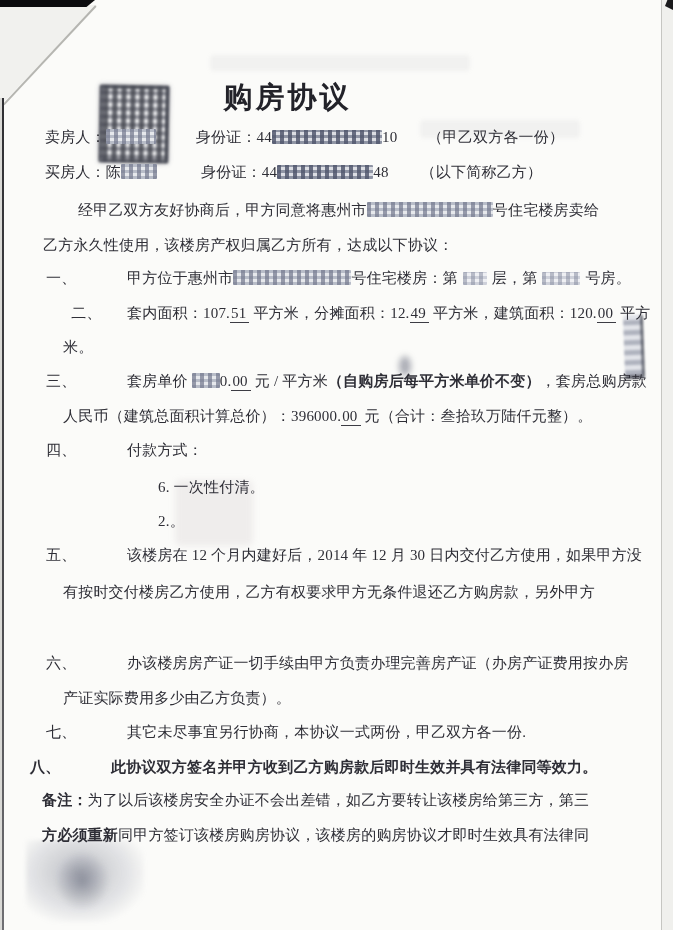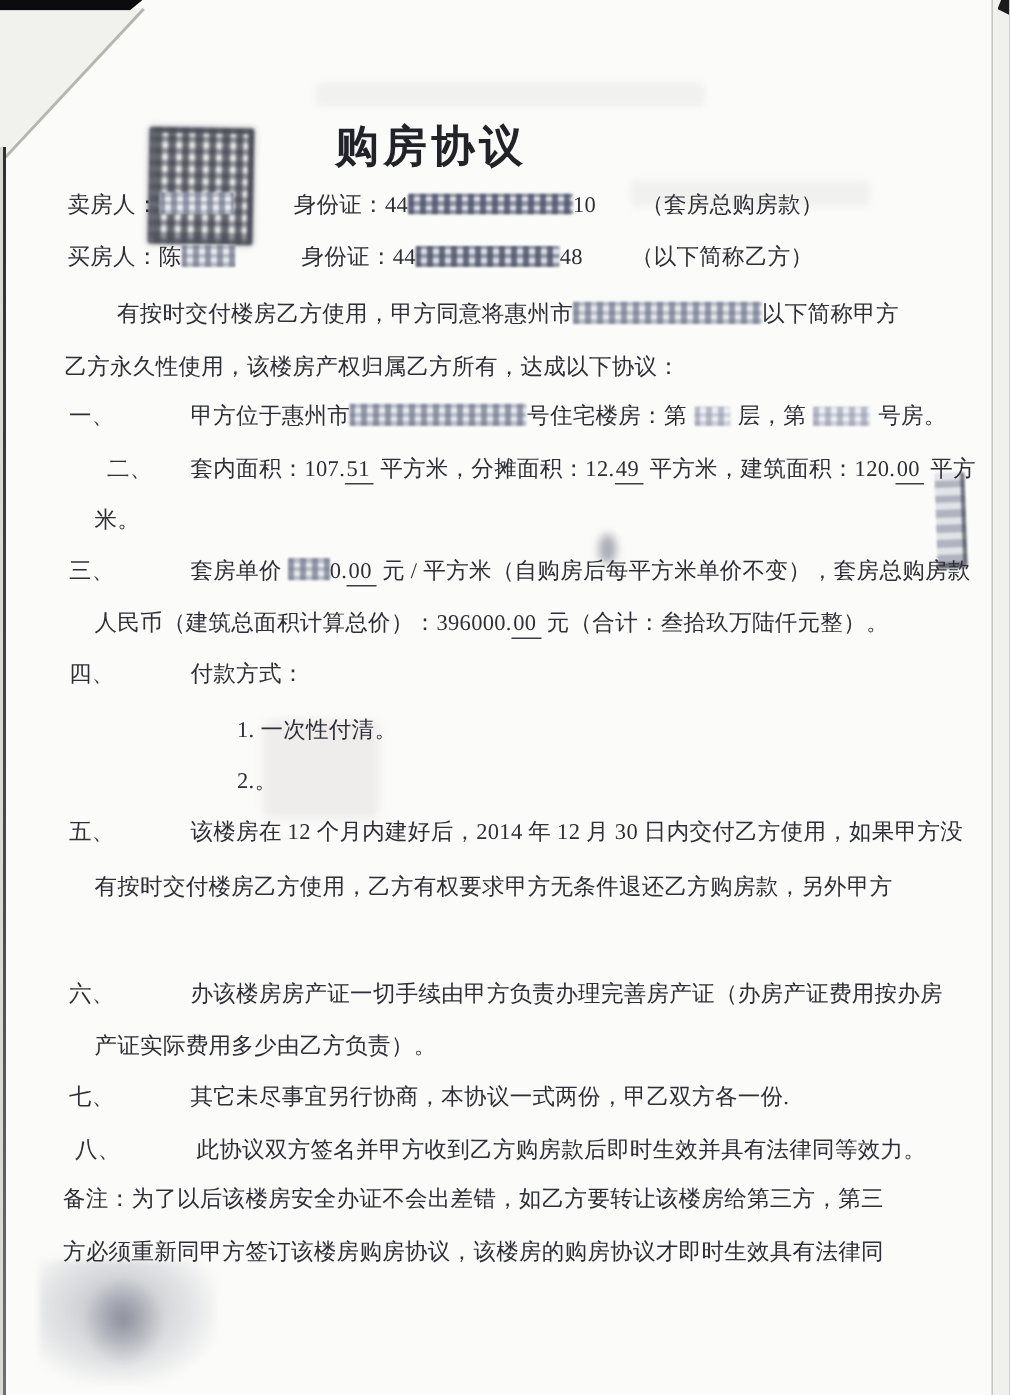--- a/index.html
+++ b/index.html
@@ -9,21 +9,21 @@
     font-family:"Liberation Serif","DejaVu Serif",serif;
     color:#2e2e36;
   }
   .title{
     position:absolute;left:0;top:78px;width:575px;text-align:center;
     font-size:29px;font-weight:bold;letter-spacing:3px;color:#222229;
   }
   .ln{position:absolute;white-space:nowrap;font-size:15px;letter-spacing:.2px;line-height:22px;}
   .lab{display:inline-block;}
   .sp{display:inline-block;}
-  .b{font-weight:normal;}
+  .b{font-weight:bold;}
   .u{border-bottom:1.4px solid #3c3c44;padding:0 3px 1px 1px;}
   .pix{
     display:inline-block;height:15px;vertical-align:-2px;border-radius:1px;
     filter:blur(.7px);
     background-image:
       repeating-linear-gradient(90deg, rgba(123,128,148,.75) 0 4px, rgba(255,255,255,.15) 4px 8px),
       repeating-linear-gradient(0deg, rgba(154,160,176,.7) 0 3px, rgba(255,255,255,.3) 3px 6px),
       linear-gradient(#d6d9e0,#d6d9e0);
   }
   .pix.dark{
@@ -100,34 +100,34 @@
   <div class="smudge-sm"></div>
   <div class="ghost-stamp"></div>
   <div class="smudge-bl"></div>
   <div class="smudge-bl-core"></div>
   <div class="edge-mark"></div>
 
   <div class="title">购房协议</div>
 
   <div class="stamp"></div>
 
-  <div class="ln" style="left:45px;top:126px;"><span>卖房人：</span><span class="pix" style="width: 50px;"></span><span class="sp" style="width: 40px;"></span><span>身份证：44</span><span class="pix dark" style="width: 110px;"></span><span>10</span><span class="sp" style="width: 30px;"></span><span>（套房总购房款）</span></div>
+  <div class="ln" style="left:45px;top:126px;"><span>卖房人：</span><span class="pix" style="width: 50px;"></span><span class="sp" style="width: 40px;"></span><span>身份证：44</span><span class="pix dark" style="width: 110px;"></span><span>10</span><span class="sp" style="width: 30px;"></span><span>（甲乙双方各一份）</span></div>
   <div class="ln" style="left:45px;top:161px;"><span>买房人：陈</span><span class="pix" style="width: 36px;"></span><span class="sp" style="width: 44px;"></span><span>身份证：44</span><span class="pix dark" style="width: 96px;"></span><span>48</span><span class="sp" style="width: 32px;"></span><span>（以下简称乙方）</span></div>
-  <div class="ln" style="left:78px;top:199px;"><span>有按时交付楼房乙方使用，甲方同意将惠州市</span><span class="pix" style="width: 126px;"></span><span>以下简称甲方</span></div>
+  <div class="ln" style="left:78px;top:199px;"><span>经甲乙双方友好协商后，甲方同意将惠州市</span><span class="pix" style="width: 126px;"></span><span>号住宅楼房卖给</span></div>
   <div class="ln" style="left:43px;top:234px;"><span>乙方永久性使用，该楼房产权归属乙方所有，达成以下协议：</span></div>
   <div class="ln" style="left:46px;top:267px;"><span class="lab" style="width: 81px;">一、</span><span>甲方位于惠州市</span><span class="pix" style="width: 118px;"></span><span>号住宅楼房：第</span><span class="sp" style="width: 5px;"></span><span class="pix light" style="width: 24px;"></span><span class="sp" style="width: 5px;"></span><span>层，第</span><span class="sp" style="width: 5px;"></span><span class="pix light" style="width: 38px;"></span><span class="sp" style="width: 5px;"></span><span>号房。</span></div>
   <div class="ln" style="left:46px;top:302px;text-align:center;"><span class="lab" style="width: 81px;">二、</span><span>套内面积：107.</span><span class="u">51</span><span> 平方米，分摊面积：12.</span><span class="u">49</span><span> 平方米，建筑面积：120.</span><span class="u">00</span><span> 平方</span></div>
   <div class="ln" style="left:63px;top:336px;"><span>米。</span></div>
   <div class="ln" style="left:46px;top:370px;"><span class="lab" style="width: 81px;">三、</span><span>套房单价 </span><span class="pix" style="width: 28px;"></span><span>0.</span><span class="u">00</span><span> 元 / 平方米</span><span class="b">（自购房后每平方米单价不变）</span><span>，套房总购房款</span></div>
   <div class="ln" style="left:63px;top:405px;"><span>人民币（建筑总面积计算总价）：396000.</span><span class="u">00</span><span> 元（合计：叁拾玖万陆仟元整）。</span></div>
   <div class="ln" style="left:46px;top:439px;"><span class="lab" style="width: 81px;">四、</span><span>付款方式：</span></div>
-  <div class="ln" style="left:158px;top:476px;"><span>1. 一次性付清。</span></div>
+  <div class="ln" style="left:158px;top:476px;"><span>6. 一次性付清。</span></div>
   <div class="ln" style="left:158px;top:510px;"><span>2.。</span></div>
   <div class="ln" style="left:46px;top:544px;"><span class="lab" style="width: 81px;">五、</span><span>该楼房在 12 个月内建好后，2014 年 12 月 30 日内交付乙方使用，如果甲方没</span></div>
   <div class="ln" style="left:63px;top:581px;"><span>有按时交付楼房乙方使用，乙方有权要求甲方无条件退还乙方购房款，另外甲方</span></div>
   <div class="ln" style="left:46px;top:652px;"><span class="lab" style="width: 81px;">六、</span><span>办该楼房房产证一切手续由甲方负责办理完善房产证（办房产证费用按办房</span></div>
   <div class="ln" style="left:46px;top:721px;"><span class="lab" style="width: 81px;">七、</span><span>其它未尽事宜另行协商，本协议一式两份，甲乙双方各一份.</span></div>
   <div class="ln" style="left:63px;top:687px;"><span>产证实际费用多少由乙方负责）。</span></div>
-  <div class="ln" style="left:50px;top:756px;"><span class="lab" style="width: 81px;">八、</span><span>此协议双方签名并甲方收到乙方购房款后即时生效并具有法律同等效力。</span></div>
+  <div class="ln" style="left:30px;top:756px;font-weight:bold;"><span class="lab" style="width: 81px;">八、</span><span>此协议双方签名并甲方收到乙方购房款后即时生效并具有法律同等效力。</span></div>
   <div class="ln" style="left:42px;top:789px;text-align:right;"><span class="b">备注：</span><span>为了以后该楼房安全办证不会出差错，如乙方要转让该楼房给第三方，第三</span></div>
   <div class="ln" style="left:42px;top:824px;"><span class="b">方必须重新</span><span>同甲方签订该楼房购房协议，该楼房的购房协议才即时生效具有法律同</span></div>
 
 </div>
 
 </body></html>

